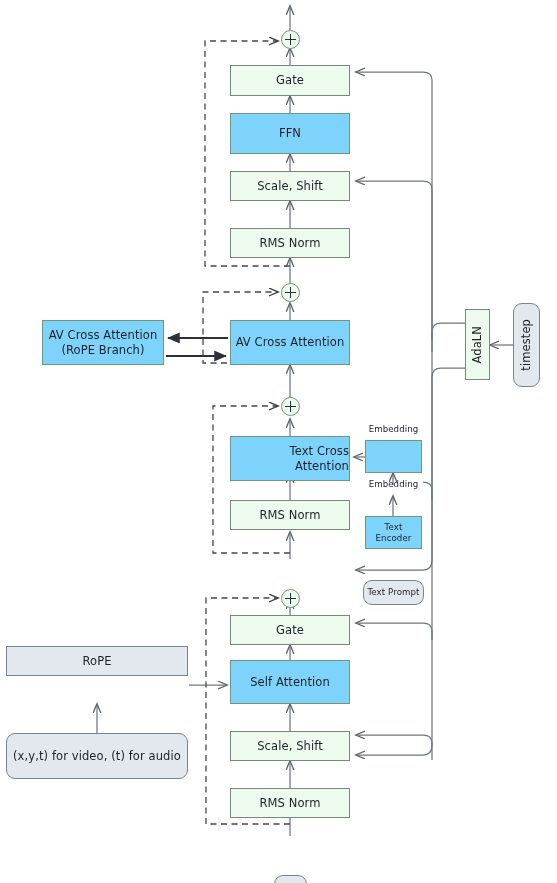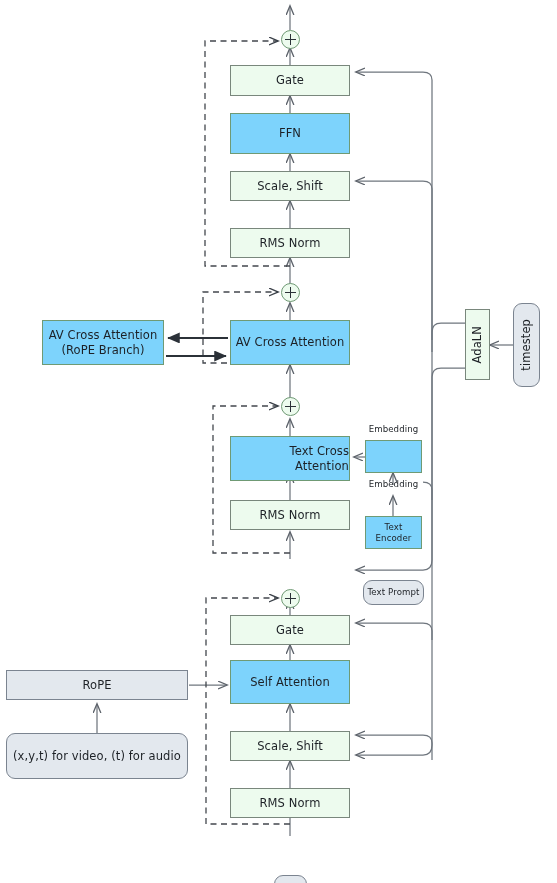--- a/index.html
+++ b/index.html
@@ -151,21 +151,21 @@
   </div>
 
   <div class="node green-light" style="left:230px;top:731px;width:120px;height:30px;">
     <span>Scale, Shift</span>
   </div>
 
   <div class="node green-light" style="left:230px;top:788px;width:120px;height:30px;">
     <span>RMS Norm</span>
   </div>
 
-  <div class="node gray" style="left:6px;top:670px;width:182px;height:30px;">
+  <div class="node gray" style="left:6px;top:646px;width:182px;height:30px;">
     <span>RoPE</span>
   </div>
 
   <div class="node gray rounded" style="left:6px;top:733px;width:182px;height:46px;">
     <span>(x,y,t) for video, (t) for audio</span>
   </div>
 
   <div class="node gray rounded" style="left:274px;top:836px;width:33px;height:37px;margin-top:39px;">
     <span>z_t</span>
   </div>

